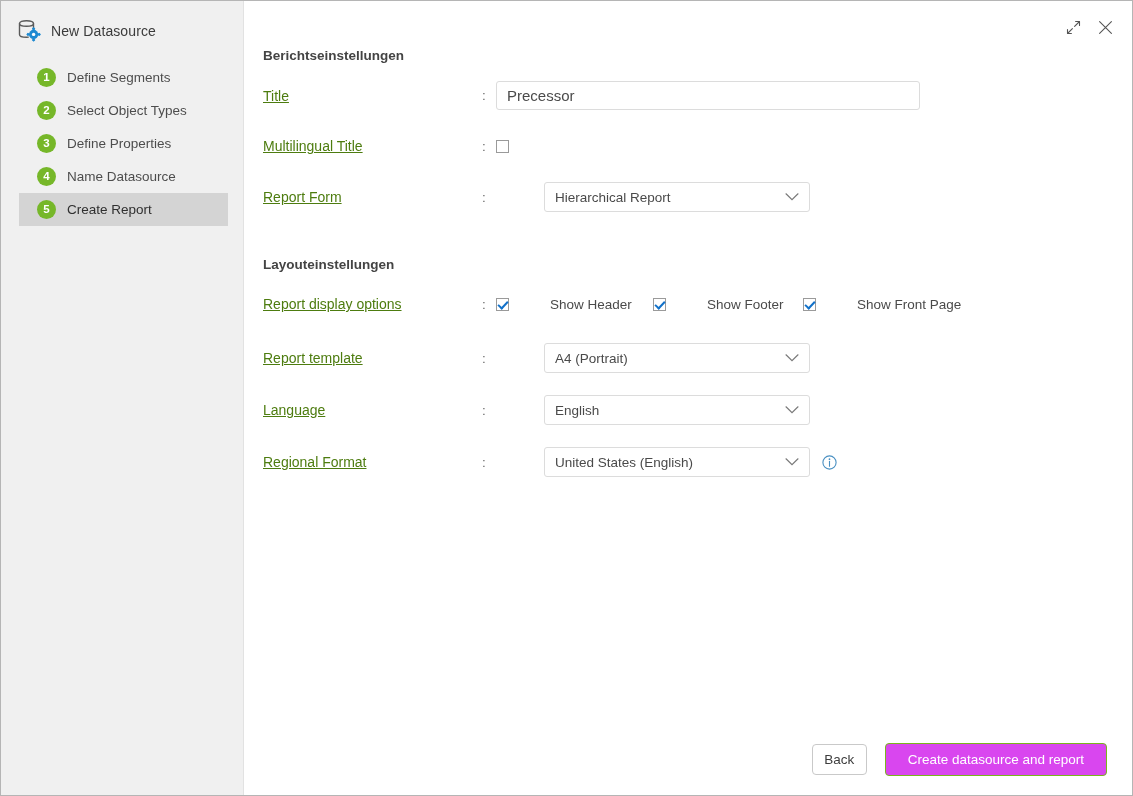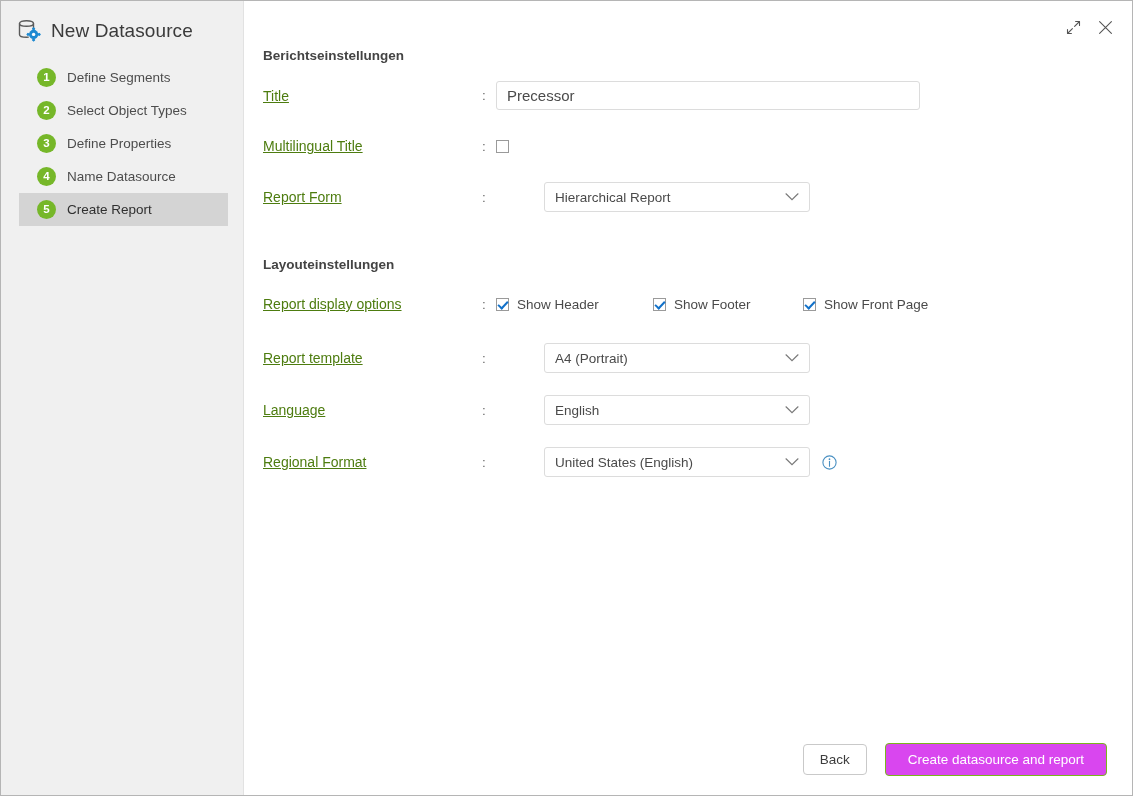--- a/index.html
+++ b/index.html
@@ -36,21 +36,21 @@
     padding: 14px 0 0 14px;
     height: 46px;
   }
   .db-icon {
     width: 28px; height: 28px;
     flex: 0 0 28px;
     position: relative;
     margin-right: 8px;
   }
   .sidebar-title {
-    font-size: 19px;
+    font-size: 14px;
     color: #3b3b3b;
     letter-spacing: .1px;
     white-space: nowrap;
   }
   .steps {
     margin-top: 14px;
   }
   .step {
     display: flex;
     align-items: center;
@@ -168,20 +168,21 @@
     transform: translateY(-50%);
     display: flex;
   }
 
   .cb-wrap {
     display: flex;
     align-items: center;
     font-size: 13.5px;
     color: #4a4a4a;
     cursor: pointer;
+    gap: 33px;
   }
   .cb {
     width: 13px; height: 13px;
     flex: 0 0 13px;
     border: 1px solid #9a9a9a;
     background: #ffffff;
     margin-right: 8px;
     position: relative;
   }
   .cb.checked::after {
@@ -217,21 +218,21 @@
     gap: 18px;
   }
   .btn {
     font-family: "Liberation Sans", sans-serif;
     font-size: 13.5px;
     border-radius: 4px;
     cursor: pointer;
     white-space: nowrap;
   }
   .btn-back {
-    width: 64px; height: 31px;
+    width: 55px; height: 31px;
     background: #ffffff;
     border: 1px solid #c9c9c9;
     color: #3d3d3d;
   }
   .btn-primary {
     height: 33px;
     padding: 0 22px;
     background: #d946ef;
     border: 1px solid #7ab51d;
     color: #ffffff;

